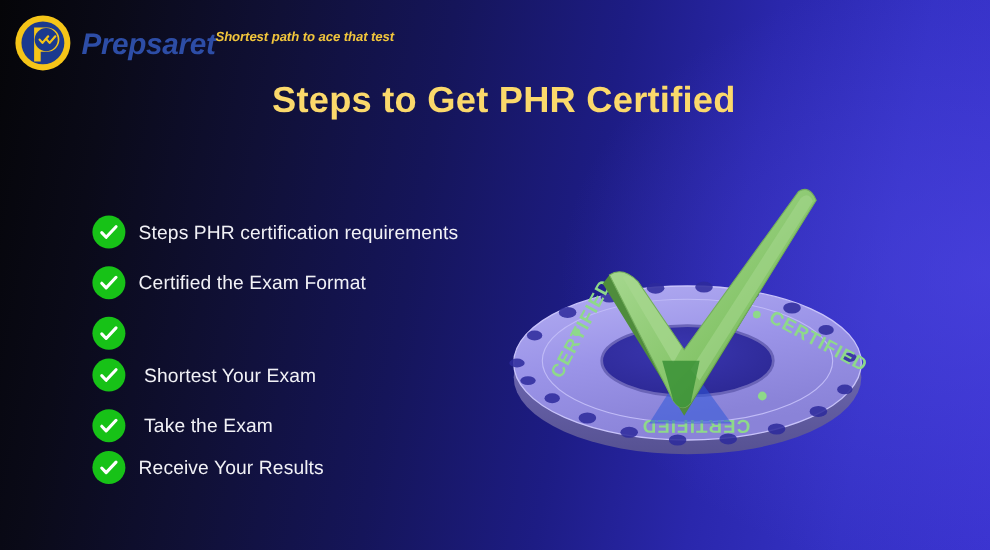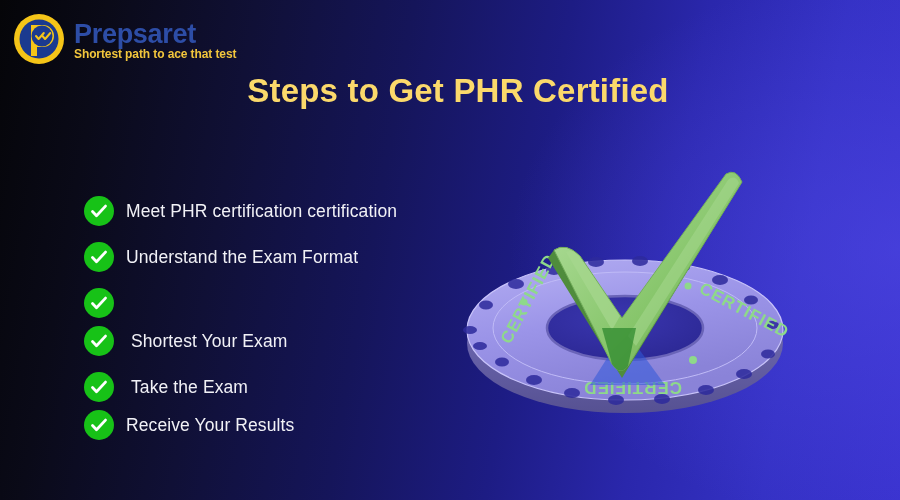--- a/index.html
+++ b/index.html
@@ -39,22 +39,23 @@
     gap: 8px;
   }
   .logo-mark {
     width: 54px;
     height: 54px;
     flex: 0 0 54px;
     position: relative;
   }
   .logo-wordmark {
     display: flex;
-    flex-direction: column;
+    flex-direction: row;
     padding-top: 2px;
+    font-style: italic;
   }
   .brand-name {
     font-size: 27px;
     font-weight: bold;
     color: #2d4da6;
     line-height: 1;
     letter-spacing: -0.3px;
   }
   .brand-tagline {
     font-size: 12px;
@@ -146,30 +147,30 @@
   <div class="slide-title">Steps to Get PHR Certified</div>
 
   <div class="checklist">
 
     <div class="check-item gap-after">
       <span class="check-icon">
         <svg width="20" height="20" viewBox="0 0 20 20">
             <path d="M3.5 10.5 l4 4.2 l9 -9.6" stroke="#ffffff" stroke-width="2.8" fill="none" stroke-linecap="round" stroke-linejoin="round"></path>
           </svg>
       </span>
-      <span class="check-label">Meet PHR certification certification</span>
+      <span class="check-label">Steps PHR certification requirements</span>
     </div>
 
     <div class="check-item gap-after">
       <span class="check-icon">
         <svg width="20" height="20" viewBox="0 0 20 20">
             <path d="M3.5 10.5 l4 4.2 l9 -9.6" stroke="#ffffff" stroke-width="2.8" fill="none" stroke-linecap="round" stroke-linejoin="round"></path>
           </svg>
       </span>
-      <span class="check-label">Understand the Exam Format</span>
+      <span class="check-label">Certified the Exam Format</span>
     </div>
 
     <div class="check-item gap-small">
       <span class="check-icon">
         <svg width="20" height="20" viewBox="0 0 20 20">
             <path d="M3.5 10.5 l4 4.2 l9 -9.6" stroke="#ffffff" stroke-width="2.8" fill="none" stroke-linecap="round" stroke-linejoin="round"></path>
           </svg>
       </span>
     </div>
 

